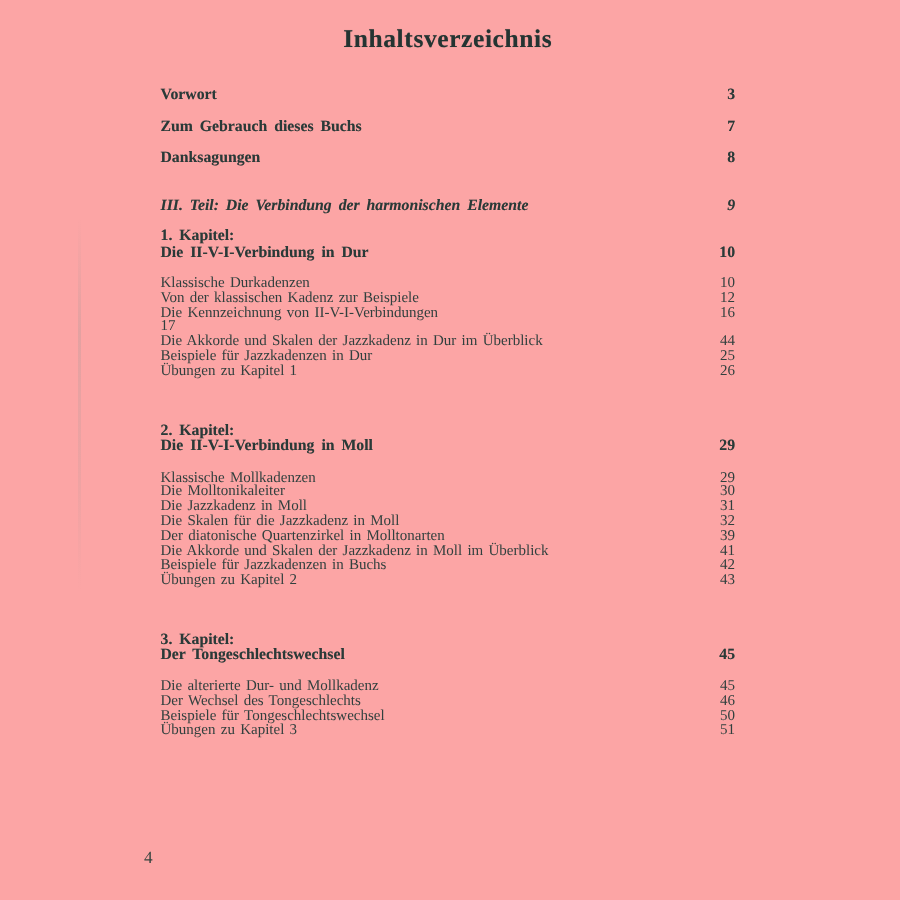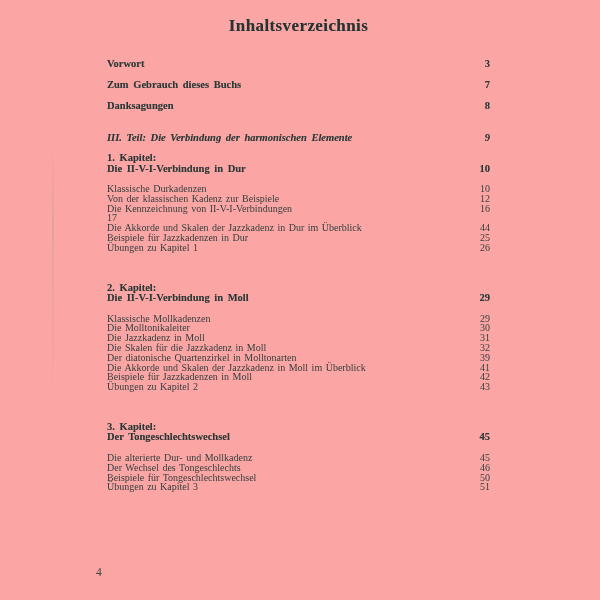--- a/index.html
+++ b/index.html
@@ -166,21 +166,21 @@
         </div>
         <div class="row">
           <span>Der diatonische Quartenzirkel in Molltonarten</span>
           <span>39</span>
         </div>
         <div class="row">
           <span>Die Akkorde und Skalen der Jazzkadenz in Moll im Überblick</span>
           <span>41</span>
         </div>
         <div class="row">
-          <span>Beispiele für Jazzkadenzen in Moll</span>
+          <span>Beispiele für Jazzkadenzen in Buchs</span>
           <span>42</span>
         </div>
         <div class="row">
           <span>Übungen zu Kapitel 2</span>
           <span>43</span>
         </div>
       </div>
     </div>
 
     <div class="chapter ch-2">

